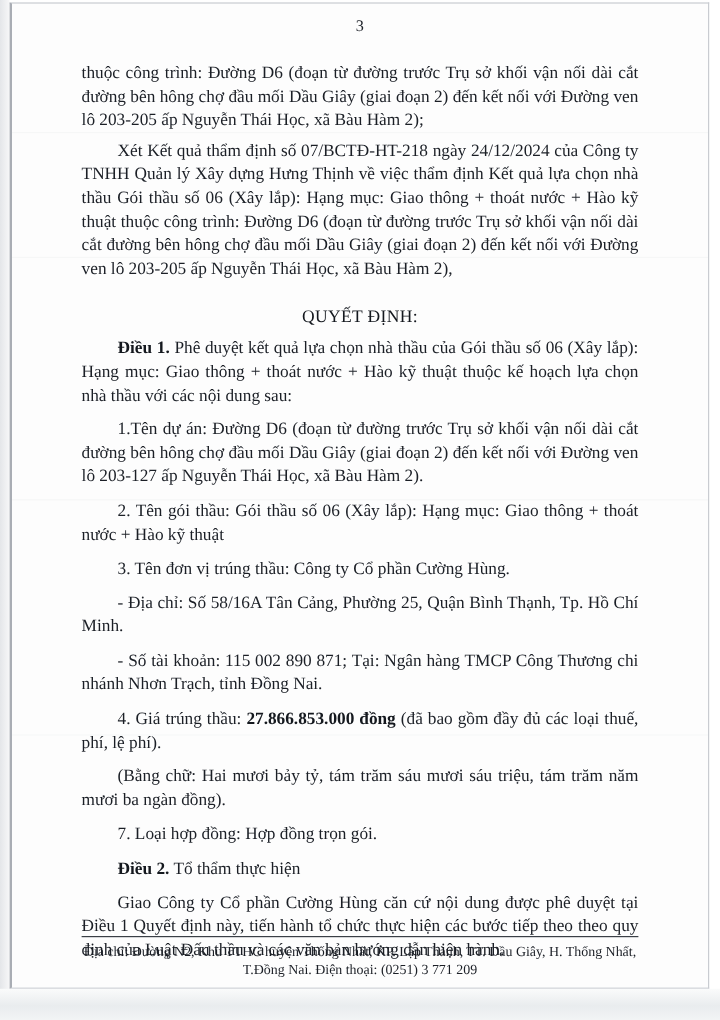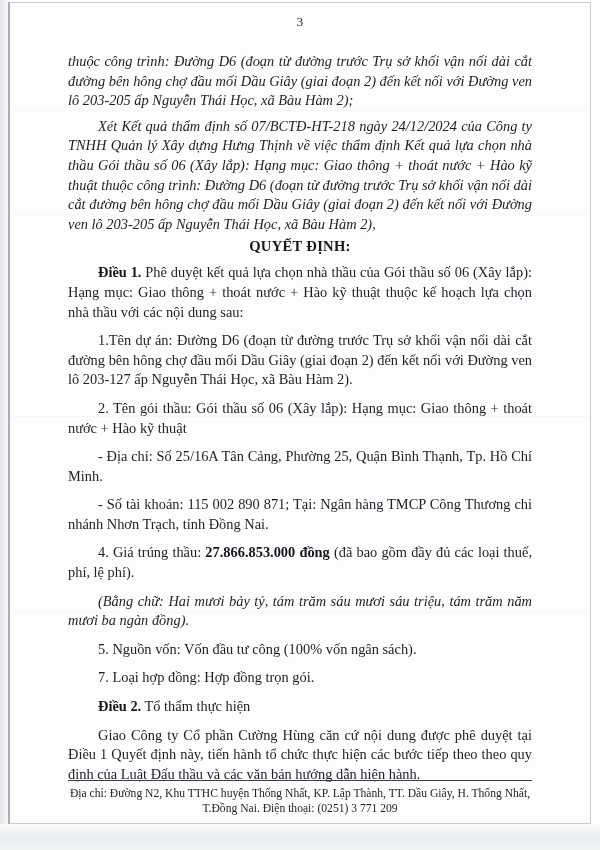--- a/index.html
+++ b/index.html
@@ -68,34 +68,33 @@
     font-size: 14.4px;
     line-height: 19.6px;
     color: #1b1f26;
     text-align: justify;
     text-justify: inter-word;
     -webkit-hyphens: none;
     hyphens: none;
   }
 
   .ital {
-    font-style: italic;
   }
   .indent {
     text-indent: 30px;
   }
   .gap-sm { margin-top: 6px; }
   .gap-md { margin-top: 9px; }
 
   .center-head {
     text-align: center;
-    font-weight: bold;
+    font-weight: normal;
     font-size: 14.6px;
     letter-spacing: .3px;
-    margin-top: 4px;
+    margin-top: 22px;
     margin-bottom: 8px;
     color: #14181e;
   }
 
   b, .bold { font-weight: bold; color: #14181e; }
 
   
   #footer-block {
     position: absolute;
     left: 68px;
@@ -148,32 +147,32 @@
     <p class="ital indent gap-sm">Xét Kết quả thẩm định số 07/BCTĐ-HT-218 ngày 24/12/2024 của Công ty TNHH Quản lý Xây dựng Hưng Thịnh về việc thẩm định Kết quả lựa chọn nhà thầu Gói thầu số 06 (Xây lắp): Hạng mục: Giao thông + thoát nước + Hào kỹ thuật thuộc công trình: Đường D6 (đoạn từ đường trước Trụ sở khối vận nối dài cắt đường bên hông chợ đầu mối Dầu Giây (giai đoạn 2) đến kết nối với Đường ven lô 203-205 ấp Nguyễn Thái Học, xã Bàu Hàm 2),</p>
 
     <div class="center-head">QUYẾT ĐỊNH:</div>
 
     <p class="indent"><b>Điều 1.</b><span> Phê duyệt kết quả lựa chọn nhà thầu của Gói thầu số 06 (Xây lắp): Hạng mục: Giao thông + thoát nước + Hào kỹ thuật thuộc kế hoạch lựa chọn nhà thầu với các nội dung sau:</span></p>
 
     <p class="indent gap-md">1.Tên dự án: Đường D6 (đoạn từ đường trước Trụ sở khối vận nối dài cắt đường bên hông chợ đầu mối Dầu Giây (giai đoạn 2) đến kết nối với Đường ven lô 203-127 ấp Nguyễn Thái Học, xã Bàu Hàm 2).</p>
 
     <p class="indent gap-md">2. Tên gói thầu: Gói thầu số 06 (Xây lắp): Hạng mục: Giao thông + thoát nước + Hào kỹ thuật</p>
 
+    <p class="indent gap-md">3. Tên đơn vị trúng thầu: Công ty Cổ phần Cường Hùng.</p>
 
-    <p class="indent gap-md">- Địa chỉ: Số 25/16A Tân Cảng, Phường 25, Quận Bình Thạnh, Tp. Hồ Chí Minh.</p>
+    <p class="indent gap-md">- Địa chỉ: Số 58/16A Tân Cảng, Phường 25, Quận Bình Thạnh, Tp. Hồ Chí Minh.</p>
 
     <p class="indent gap-md">- Số tài khoản: 115 002 890 871; Tại: Ngân hàng TMCP Công Thương chi nhánh Nhơn Trạch, tỉnh Đồng Nai.</p>
 
 
 
     <p class="indent gap-md"><span>4. Giá trúng thầu: </span><b>27.866.853.000 đồng</b><span> (đã bao gồm đầy đủ các loại thuế, phí, lệ phí).</span></p>
 
     <p class="ital indent gap-md">(Bằng chữ: Hai mươi bảy tỷ, tám trăm sáu mươi sáu triệu, tám trăm năm mươi ba ngàn đồng).</p>
 
-    <p class="indent gap-md">5. Nguồn vốn: Vốn đầu tư công (100% vốn ngân sách).</p>
 
 
     <p class="indent gap-md">7. Loại hợp đồng: Hợp đồng trọn gói.</p>
 
     <p class="indent gap-md"><b>Điều 2.</b><span> Tổ thẩm thực hiện</span></p>
 
     <p class="indent gap-md">Giao Công ty Cổ phần Cường Hùng căn cứ nội dung được phê duyệt tại Điều 1 Quyết định này, tiến hành tổ chức thực hiện các bước tiếp theo theo quy định của Luật Đấu thầu và các văn bản hướng dẫn hiện hành.</p>
 
   </div>
 

